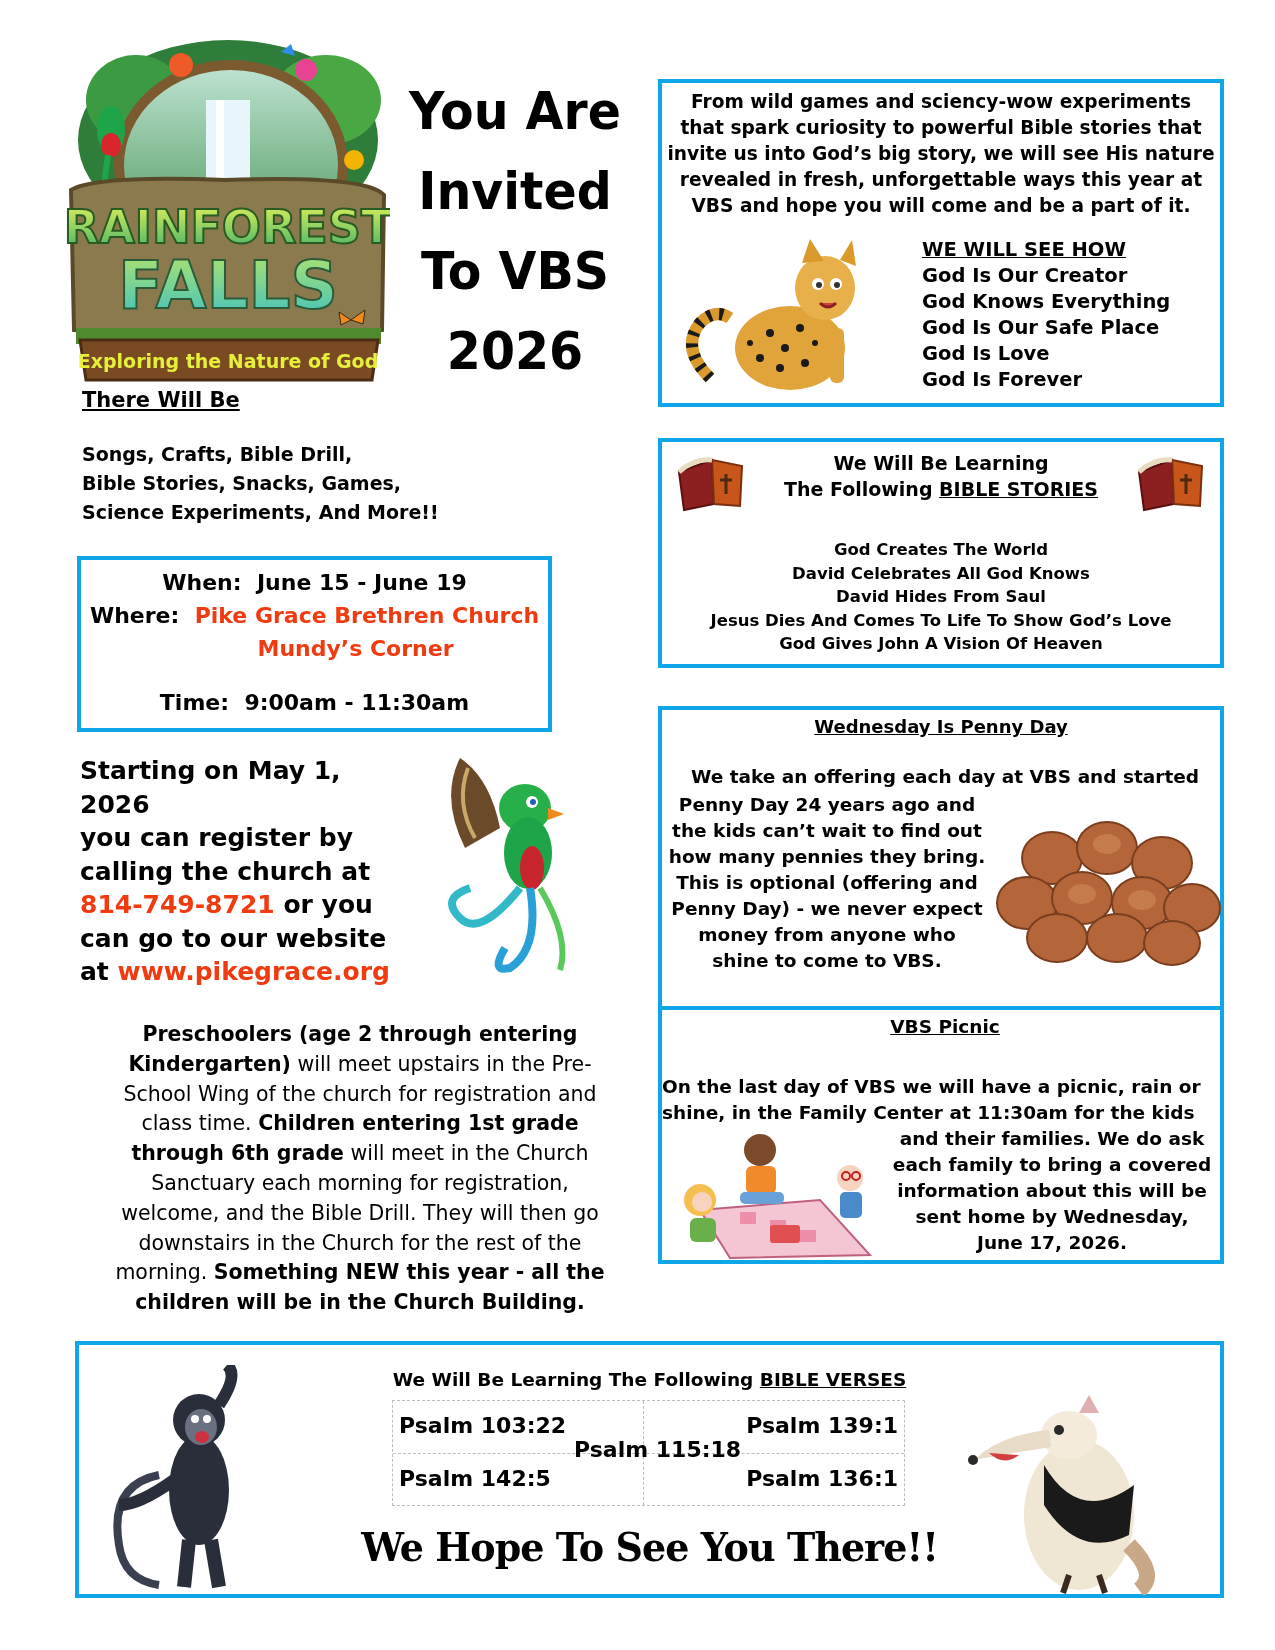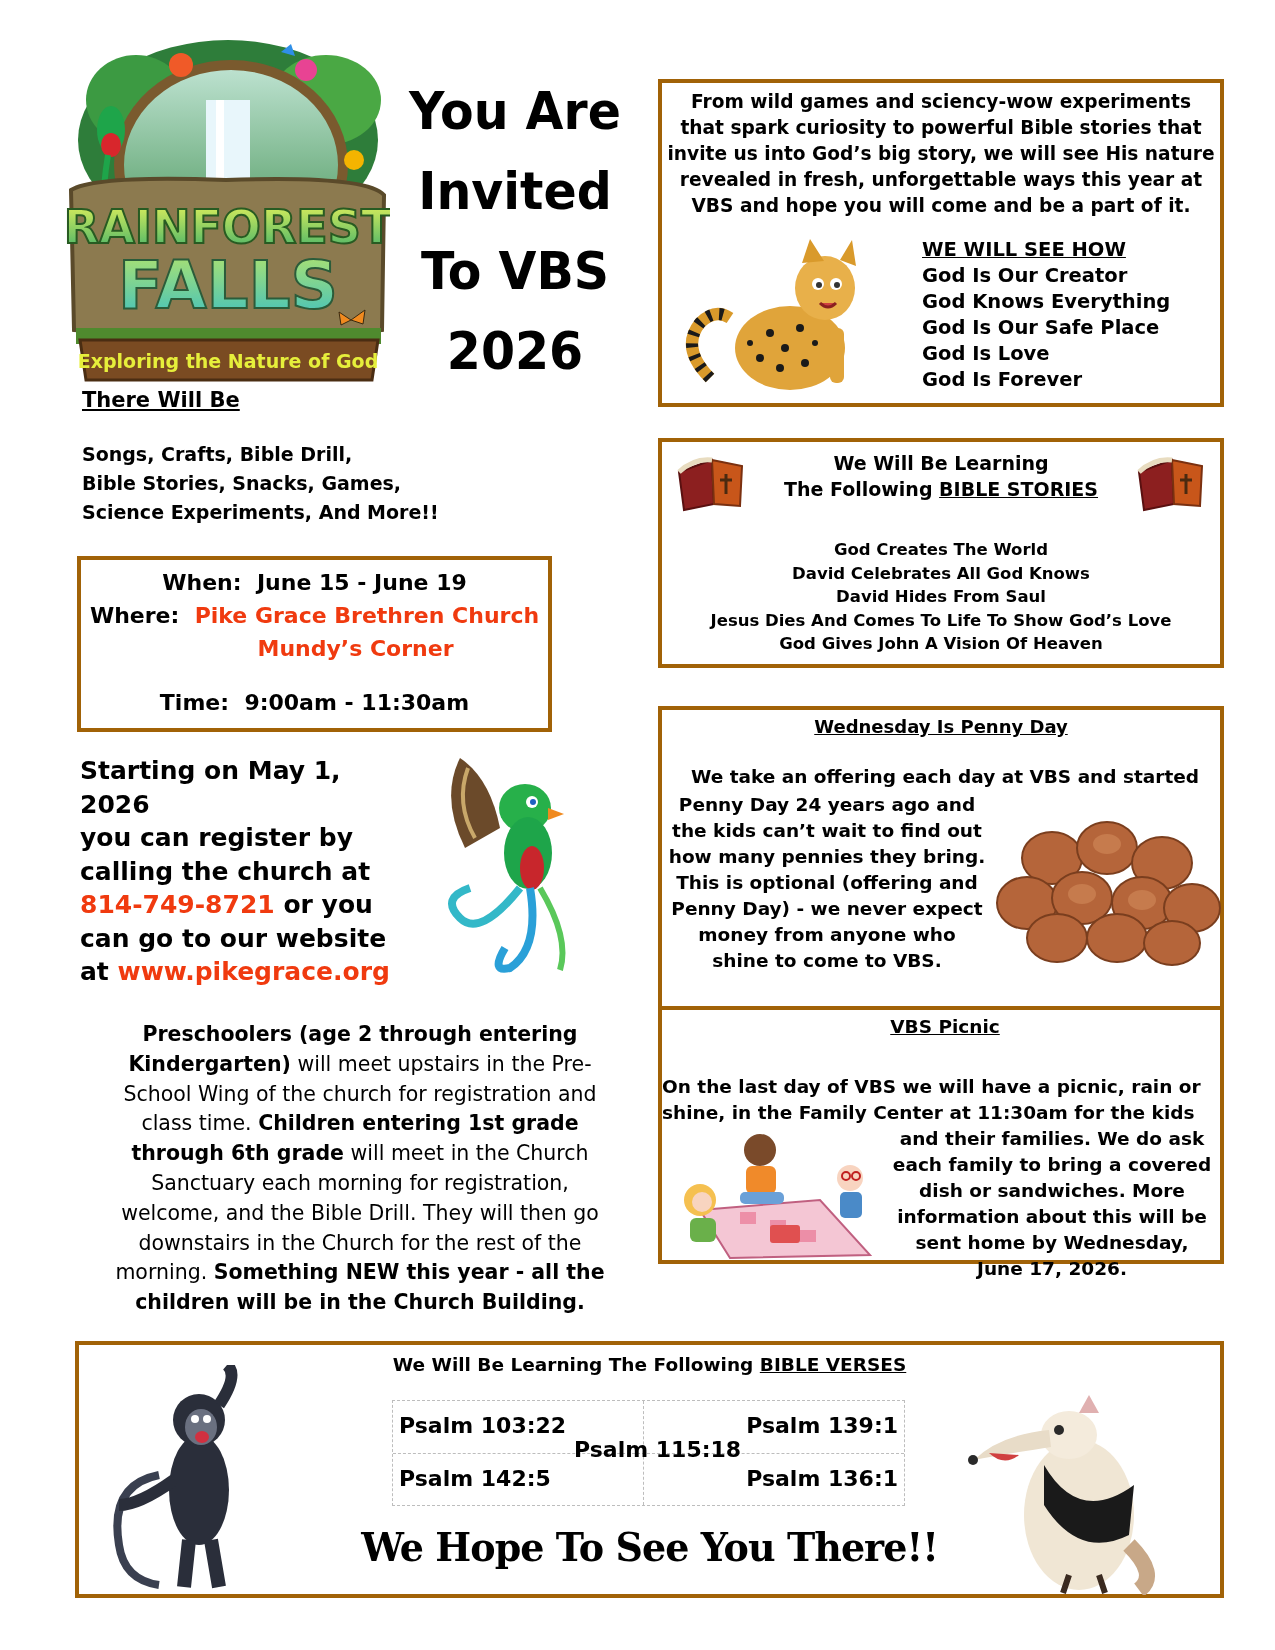--- a/index.html
+++ b/index.html
@@ -1,19 +1,19 @@
 <!DOCTYPE html>
 <html><head>
 <meta charset="utf-8">
 <style>
   * { box-sizing: border-box; margin: 0; padding: 0; }
   html, body { width: 1275px; height: 1650px; background: #ffffff; overflow: hidden; }
   body { position: relative; font-family: "DejaVu Sans", sans-serif; color: #000; }
   .abs { position: absolute; }
-  .box { position: absolute; border: 4px solid #a16207; background: #fff; }
+  .box { position: absolute; border: 4px solid #0ea5e9; background: #fff; }
   .b { font-weight: bold; }
   .u { text-decoration: underline; }
   .red { color: #f03a0f; }
 
   
   #logo { left: 66px; top: 30px; width: 324px; height: 355px; }
   #title { left: 400px; top: 72px; width: 230px; font-family: "DejaVu Sans", sans-serif; font-weight: bold;
            font-size: 49px; line-height: 80px; text-align: center; letter-spacing: 0px; }
   #title div { transform: scaleY(1.05); }
 
@@ -45,21 +45,21 @@
   #penny-first { position: absolute; left: 10px; top: 56px; width: 546px; text-align: center; font-size: 18.5px; font-weight: bold; }
   #penny-body { position: absolute; left: 6px; top: 82px; width: 318px; text-align: center; font-size: 18.5px; font-weight: bold; line-height: 26px; }
 
   #picnic-box { left: 658px; top: 1006px; width: 566px; height: 258px; }
   #picnic-title { position: absolute; left: 0; top: 6px; width: 100%; text-align: center; font-size: 18.5px; font-weight: bold; text-decoration: underline; padding-left: 8px; }
   #picnic-first { position: absolute; left: 0; top: 64px; width: 100%; text-align: left; font-size: 18.5px; font-weight: bold; line-height: 26px; }
   #picnic-body { position: absolute; left: 228px; top: 116px; width: 324px; text-align: center; font-size: 18.5px; font-weight: bold; line-height: 26px; }
 
   
   #verses-box { left: 75px; top: 1341px; width: 1149px; height: 257px; }
-  #verses-head { position: absolute; left: 0; top: 9px; width: 100%; text-align: center; font-size: 18.5px; font-weight: bold; }
+  #verses-head { position: absolute; left: 0; top: 24px; width: 100%; text-align: center; font-size: 18.5px; font-weight: bold; }
   #verses-grid { position: absolute; left: 313px; top: 55px; width: 513px; height: 106px; border: 1px dashed #bdbdbd; }
   #verses-grid .vline { position: absolute; left: 250px; top: 0; bottom: 0; border-left: 1px dashed #bdbdbd; }
   #verses-grid .hline { position: absolute; left: 0; right: 0; top: 52px; border-top: 1px dashed #bdbdbd; }
   .verse { position: absolute; font-size: 22px; font-weight: bold; background: transparent; }
   #closing { position: absolute; left: 0; top: 178px; width: 100%; text-align: center; font-family: "DejaVu Serif", serif;
              font-weight: bold; font-size: 40px; letter-spacing: -1px; }
   #closing span { display: inline-block; transform: scaleX(0.95); }
 </style>
 </head>
 <body>
@@ -301,21 +301,20 @@
       <circle cx="180" cy="48" r="13" fill="#f8d4c0"></circle>
       <circle cx="176" cy="46" r="4" fill="none" stroke="#c02020" stroke-width="2"></circle>
       <circle cx="186" cy="46" r="4" fill="none" stroke="#c02020" stroke-width="2"></circle>
       <rect x="170" y="62" width="22" height="26" rx="5" fill="#4a8ac8"></rect>
       <rect x="100" y="95" width="30" height="18" rx="3" fill="#e05050"></rect>
     </svg>
   </div>
   <div id="picnic-body">
     <div>and their families.  We do ask</div>
     <div>each family to bring a covered</div>
-    <div>dish or sandwiches.  More</div>
     <div>information about this will be</div>
     <div>sent home by Wednesday,</div>
     <div>June 17, 2026.</div>
   </div>
 </div>
 
 <div id="verses-box" class="box">
   <div id="verses-head">
     <span>We Will Be Learning The Following </span><span class="u">BIBLE VERSES</span>
   </div>

